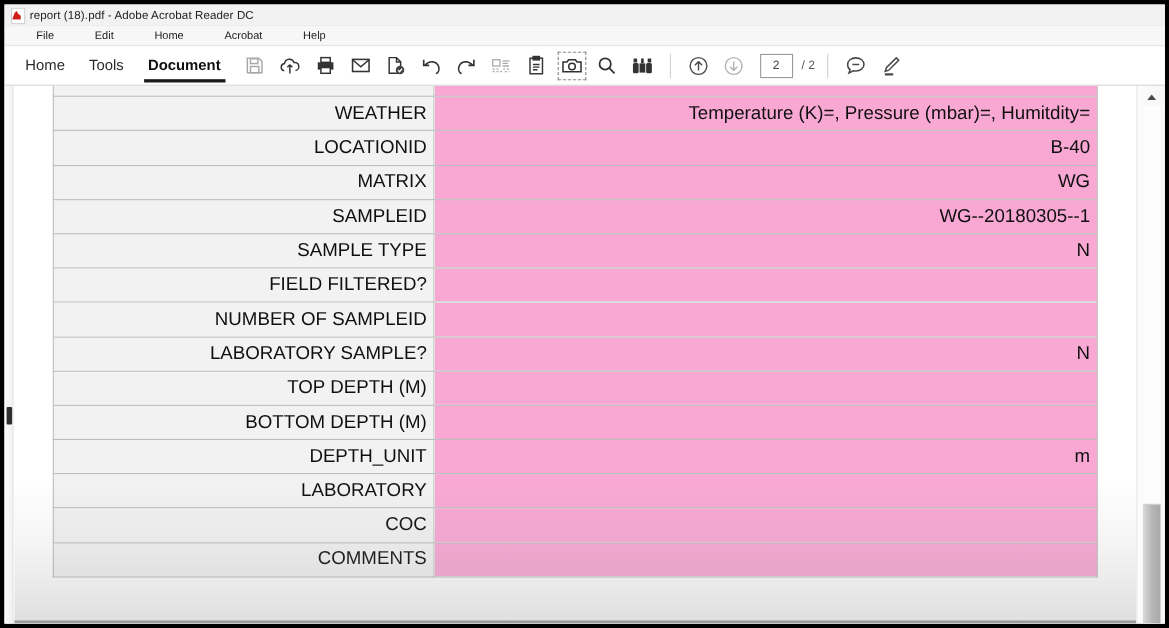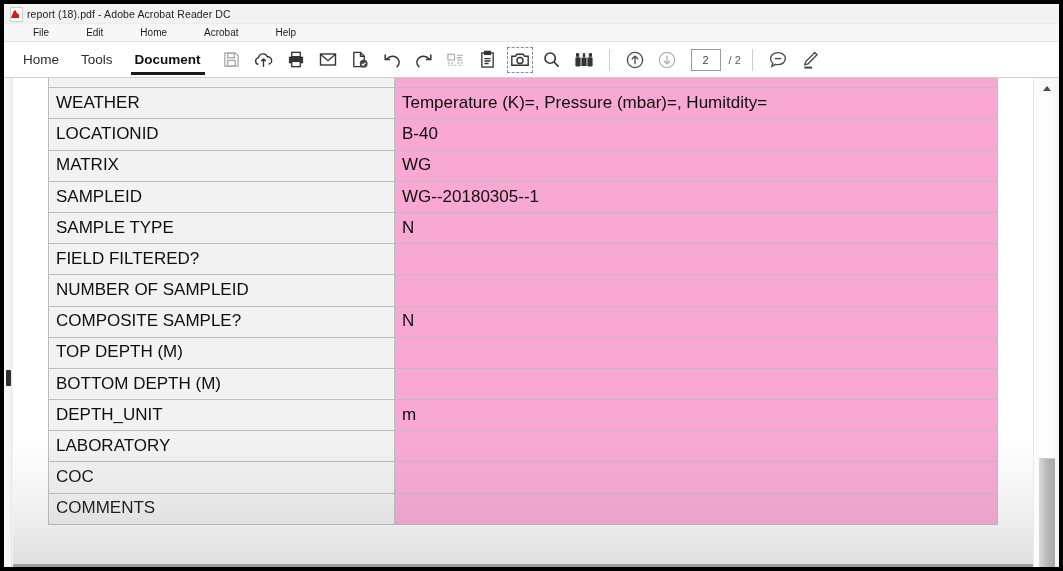--- a/index.html
+++ b/index.html
@@ -170,21 +170,21 @@
     width: 955px;
     background: #ffffff;
   }
 
   
   table.meta {
     border-collapse: collapse;
     width: 950px;
     table-layout: fixed;
   }
-  table.meta tr { height: 31.2px; }
+  table.meta tr { height: 31.2px; text-align: right; }
   table.meta td {
     border: 1px solid #bdbdbd;
     padding: 2px 6px 2px 7px;
     font-size: 17px;
     color: #0f0f0f;
     vertical-align: middle;
     line-height: 1.1;
     white-space: nowrap;
     overflow: hidden;
   }
@@ -442,21 +442,21 @@
               </tr>
               <tr>
                 <td class="k">FIELD FILTERED?</td>
                 <td class="v"></td>
               </tr>
               <tr>
                 <td class="k">NUMBER OF SAMPLEID</td>
                 <td class="v"></td>
               </tr>
               <tr>
-                <td class="k">COMPOSITE SAMPLE?</td>
+                <td class="k">LABORATORY SAMPLE?</td>
                 <td class="v">N</td>
               </tr>
               <tr>
                 <td class="k">TOP DEPTH (M)</td>
                 <td class="v"></td>
               </tr>
               <tr>
                 <td class="k">BOTTOM DEPTH (M)</td>
                 <td class="v"></td>
               </tr>

